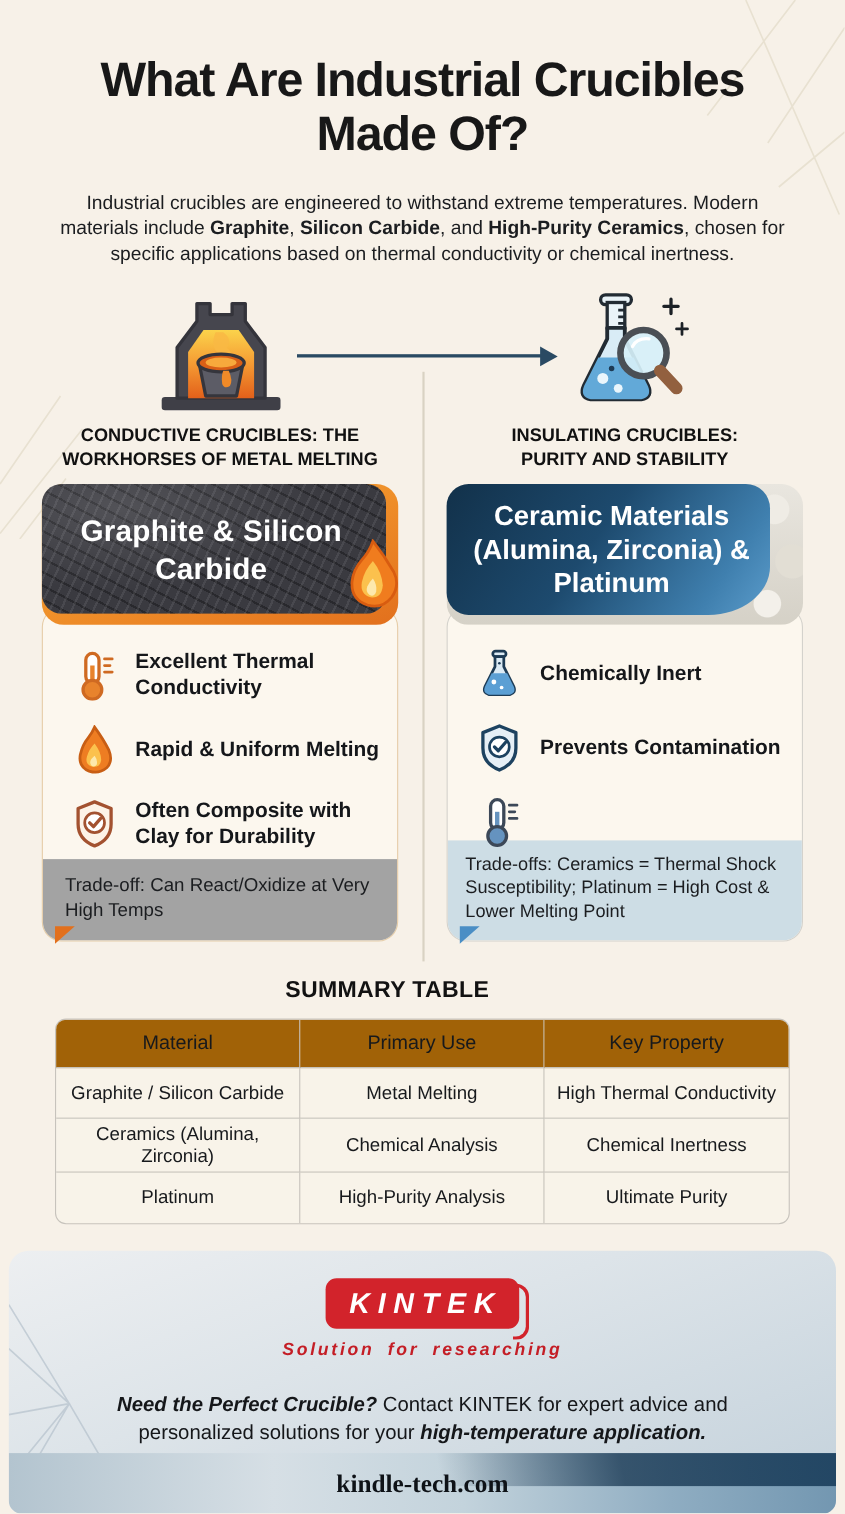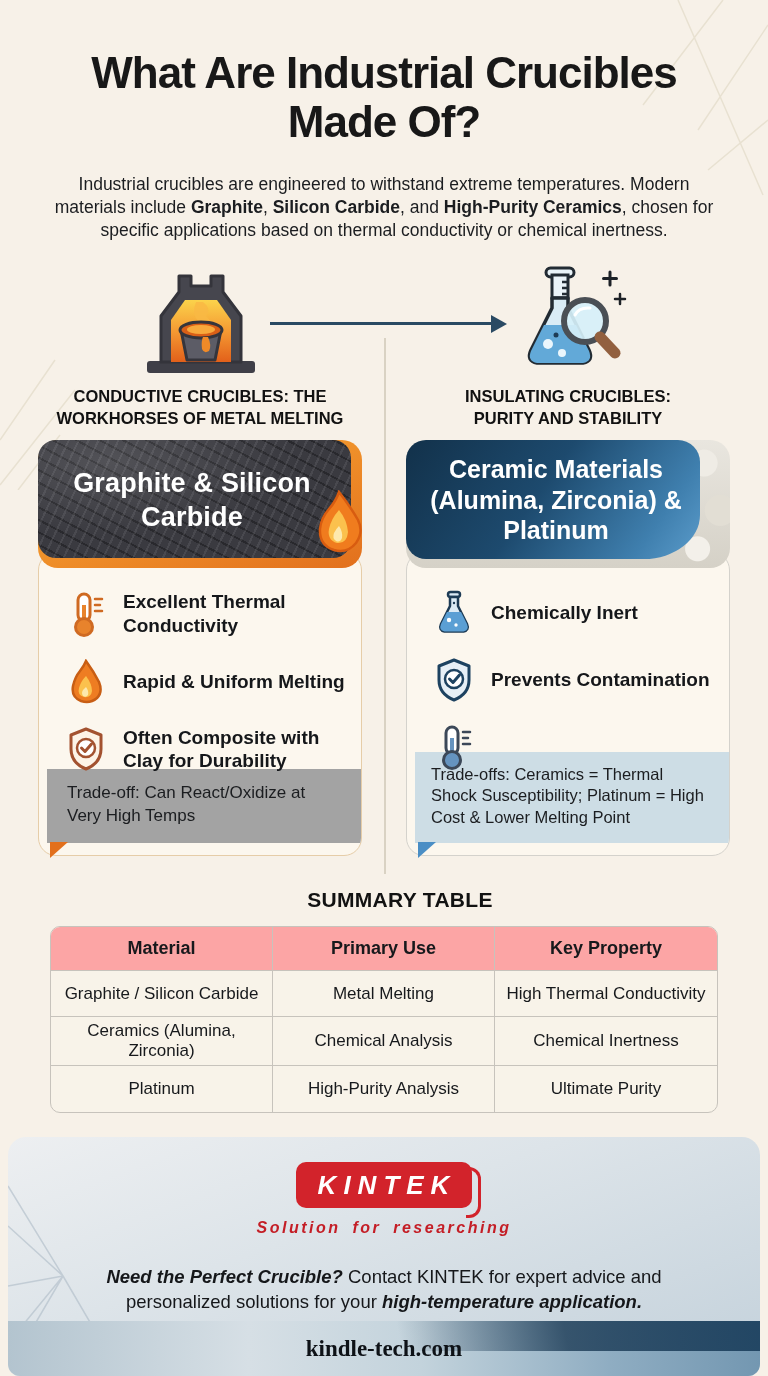--- a/index.html
+++ b/index.html
@@ -64,36 +64,36 @@
   .hdr-title { position:relative; z-index:3; color:#fff; font-weight:700; text-align:center; }
   .card.left  .hdr-title { font-size:27px; line-height:1.25; padding:27px 40px 0 24px; letter-spacing:0.2px; }
   .card.right .hdr-title { font-size:25px; line-height:1.22; padding:14px 44px 0 20px;text-align:center; }
   .hdr-flame { position:absolute; right:-4px; top:50px; width:54px; height:66px; z-index:4; }
 
   .features { position:absolute; top:150px; left:28px; right:14px; z-index:2; }
   .feature { display:flex; align-items:center; gap:17px; margin-bottom:21px; }
   .feature .f-icon { flex:0 0 40px; width:40px; height:46px; }
   .feature .f-text { font-size:19px; font-weight:700; line-height:1.25; color:#15171a; max-width:222px; }
 
-  .tradeoff { position:absolute; left:0; right:0; bottom:12px; padding:13px 20px 16px; font-size:17px;
-              line-height:1.32; color:#1b1d20; z-index:2;margin-left:8px; }
+  .tradeoff { position:absolute; left:0; right:0; bottom:0; padding:13px 20px 16px; font-size:17px;
+              line-height:1.32; color:#1b1d20; z-index:2; }
   .card.left  .tradeoff { background:#a3a3a3; }
   .card.right .tradeoff { background:#cdddе5; background:#cddde5; font-size:16.5px; padding:12px 16px 14px; }
 
   .summary-title { position:absolute; top:888px; left:0; width:704px; text-align:center;
-                   font-size:21px; font-weight:800; letter-spacing:0.3px; color:#121212;margin-left:48px; }
+                   font-size:21px; font-weight:800; letter-spacing:0.3px; color:#121212; }
   .tbl { position:absolute; top:926px; left:50px; width:668px; border:1.5px solid #c7c3bc;
          border-radius:10px; overflow:hidden; background:#f8f3e9; }
   .tbl-row { display:grid; grid-template-columns:1fr 1fr 1fr; }
   .tbl-cell { display:flex; align-items:center; justify-content:center; text-align:center;
               border-right:1px solid #c7c3bc; border-bottom:1px solid #c7c3bc;
               font-size:17px; color:#17191c; min-height:46px; padding:4px 8px; }
   .tbl-cell:last-child { border-right:none; }
   .tbl-row:last-child .tbl-cell { border-bottom:none; }
-  .tbl-head .tbl-cell { background:#fca5a5; font-weight:700; font-size:18px; min-height:44px; }
+  .tbl-head .tbl-cell { background:#a16207; font-weight:400; font-size:18px; min-height:44px; }
 
   .footer { position:absolute; left:8px; right:8px; top:1137px; bottom:0; border-radius:18px 18px 12px 12px;
             background:linear-gradient(160deg,#edeff1 0%,#dde4e9 40%,#c3d1db 100%); overflow:hidden; }
   .logo-box { margin:25px auto 0; width:176px; height:46px; background:#d2232b; border-radius:10px;
               position:relative; display:flex; align-items:center; justify-content:center; }
   .logo-box::after { content:""; position:absolute; top:5px; right:-9px; width:12px; height:45px;
                      border-top:3px solid #d2232b; border-right:3px solid #d2232b; border-bottom:3px solid #d2232b;
                      border-radius:0 12px 12px 0; }
   .logo-text { color:#fff; font-weight:800; font-style:italic; font-size:26px; letter-spacing:7px; padding-left:6px; }
   .logo-tagline { text-align:center; color:#c41e26; font-weight:700; font-style:italic;

